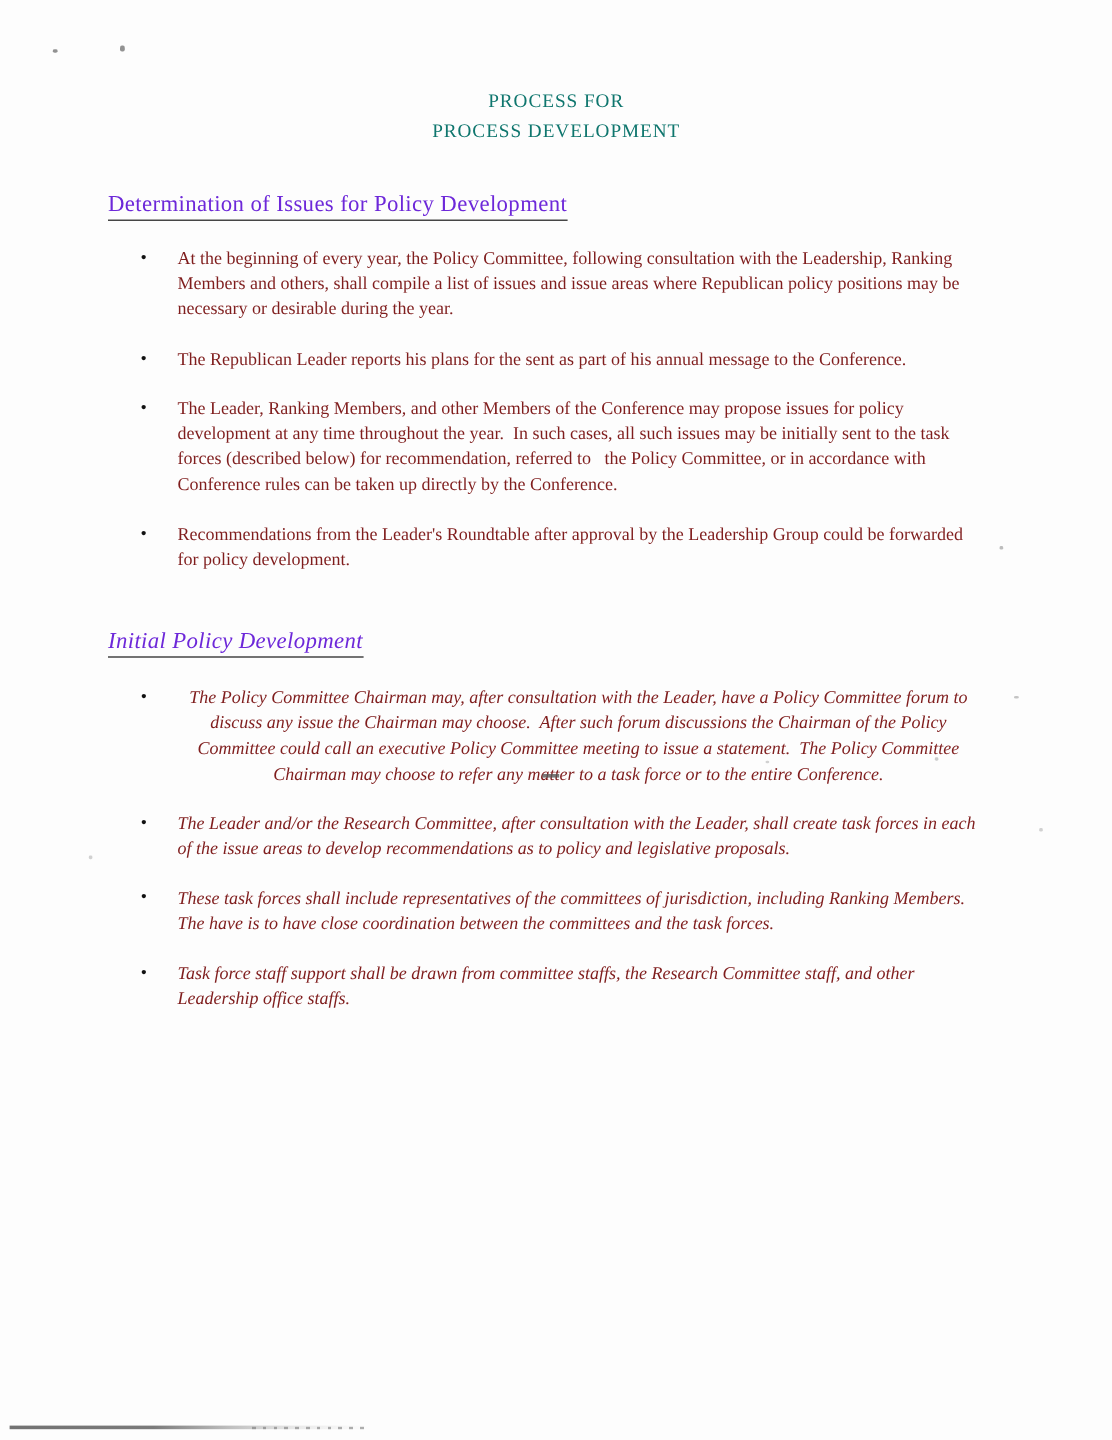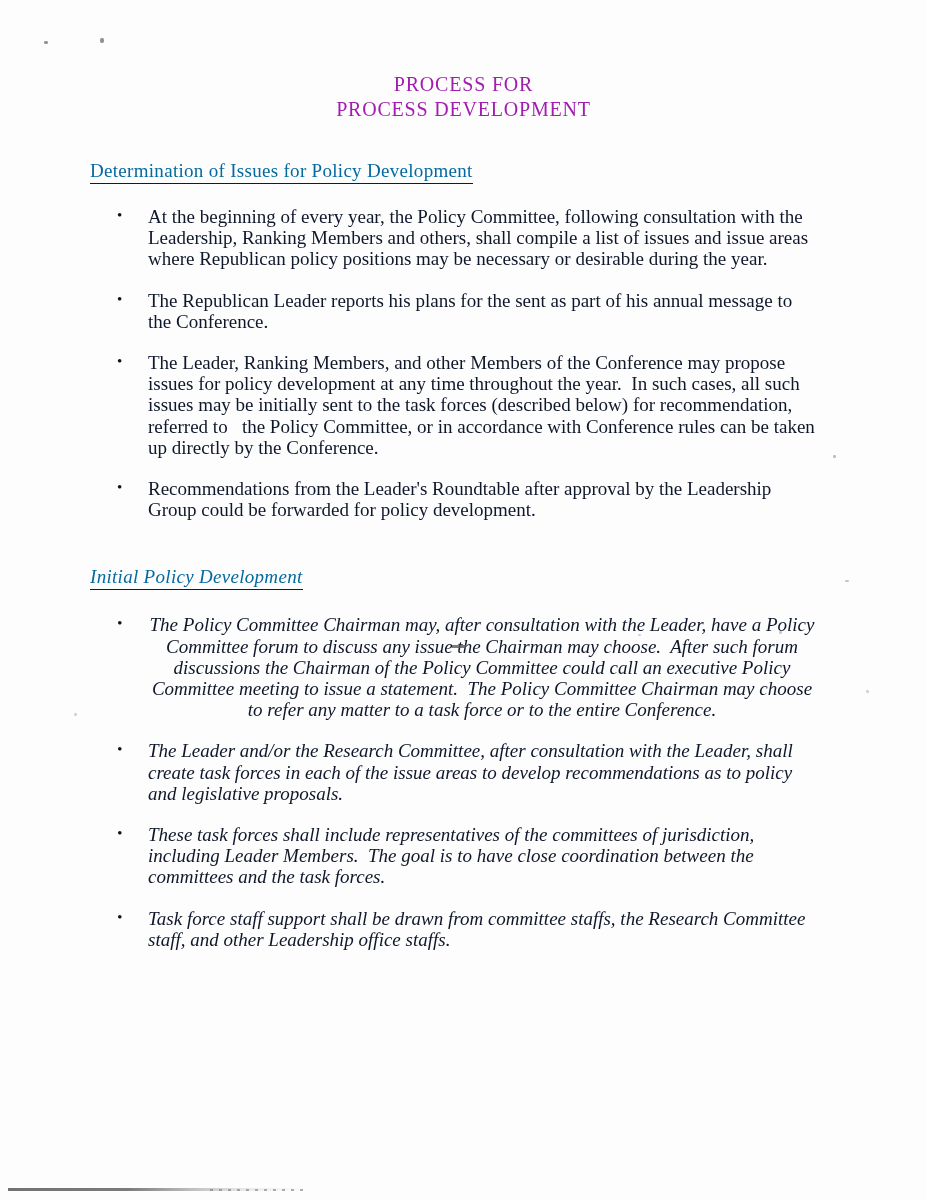--- a/index.html
+++ b/index.html
@@ -67,55 +67,55 @@
     left: 0; top: 0;
     width: 927px;
   }
 
   .title-block {
     text-align: center;
     margin-top: 72px;
     line-height: 25px;
   }
   .title-line {
-    font-size: 20px;
+    font-size: 16px;
     letter-spacing: 0.8px;
-    color: #a21caf;
+    color: #0f766e;
   }
 
   .section {
     margin-top: 0;
   }
   .section-heading {
     margin-left: 90px;
     margin-top: 38px;
     font-size: 19px;
-    color: #0369a1;
+    color: #6d28d9;
     display: inline-block;
     border-bottom: 1.5px solid #1a1a1a;
     padding-bottom: 1px;
     letter-spacing: .3px;
   }
   .heading-wrap { display: block; }
 
   ul.bullets {
     list-style: none;
     margin: 0;
     padding: 0;
   }
   li.bullet {
     position: relative;
     margin-left: 148px;
     margin-right: 12px;
     width: 668px;
     margin-top: 20px;
-    font-size: 19px;
+    font-size: 15px;
     line-height: 21.2px;
     text-align: left;
-    color: #0f172a;
+    color: #7f1d1d;
     white-space: pre-wrap;
   }
   li.bullet::before {
     content: "\2022";
     position: absolute;
     left: -31px;
     top: -1px;
     font-size: 15px;
     color: #111;
   }
@@ -148,21 +148,21 @@
       </ul>
     </div>
 
     <div class="section sec2">
       <div class="heading-wrap heading2-wrap">
         <span class="section-heading">Initial Policy Development</span>
       </div>
       <ul class="bullets">
         <li class="bullet">The Policy Committee Chairman may, after consultation with the Leader, have a Policy Committee forum to discuss any issue the Chairman may choose.  After such forum discussions the Chairman of the Policy Committee could call an executive Policy Committee meeting to issue a statement.  The Policy Committee Chairman may choose to refer any matter to a task force or to the entire Conference.</li>
         <li class="bullet">The Leader and/or the Research Committee, after consultation with the Leader, shall create task forces in each of the issue areas to develop recommendations as to policy and legislative proposals.</li>
-        <li class="bullet">These task forces shall include representatives of the committees of jurisdiction, including Leader Members.  The goal is to have close coordination between the committees and the task forces.</li>
+        <li class="bullet">These task forces shall include representatives of the committees of jurisdiction, including Ranking Members.  The have is to have close coordination between the committees and the task forces.</li>
         <li class="bullet">Task force staff support shall be drawn from committee staffs, the Research Committee staff, and other Leadership office staffs.</li>
       </ul>
     </div>
 
   </div>
 
   <div class="speck speck-a"></div>
   <div class="speck speck-b"></div>
   <div class="speck speck-c"></div>
   <div class="speck speck-d"></div>

